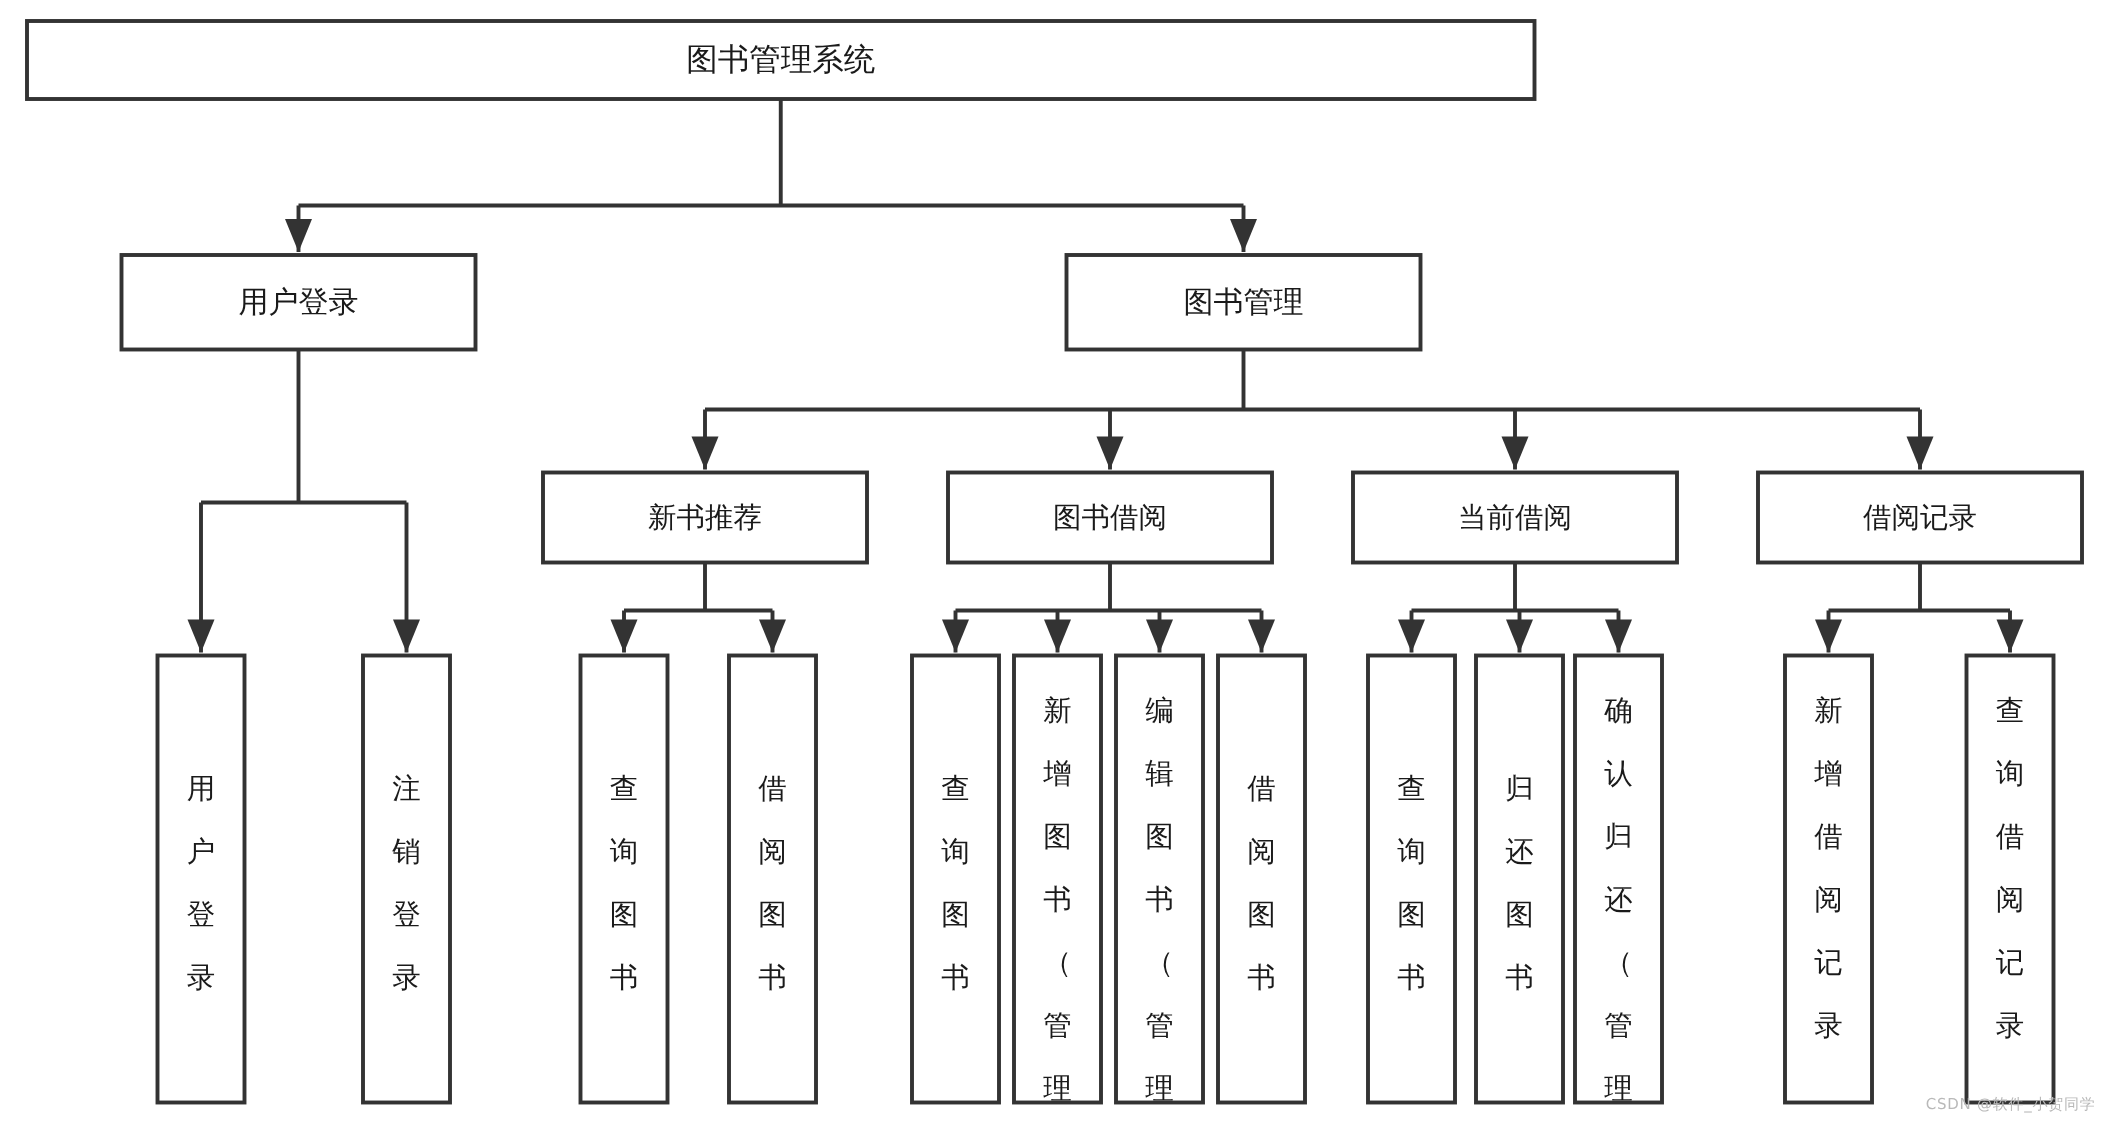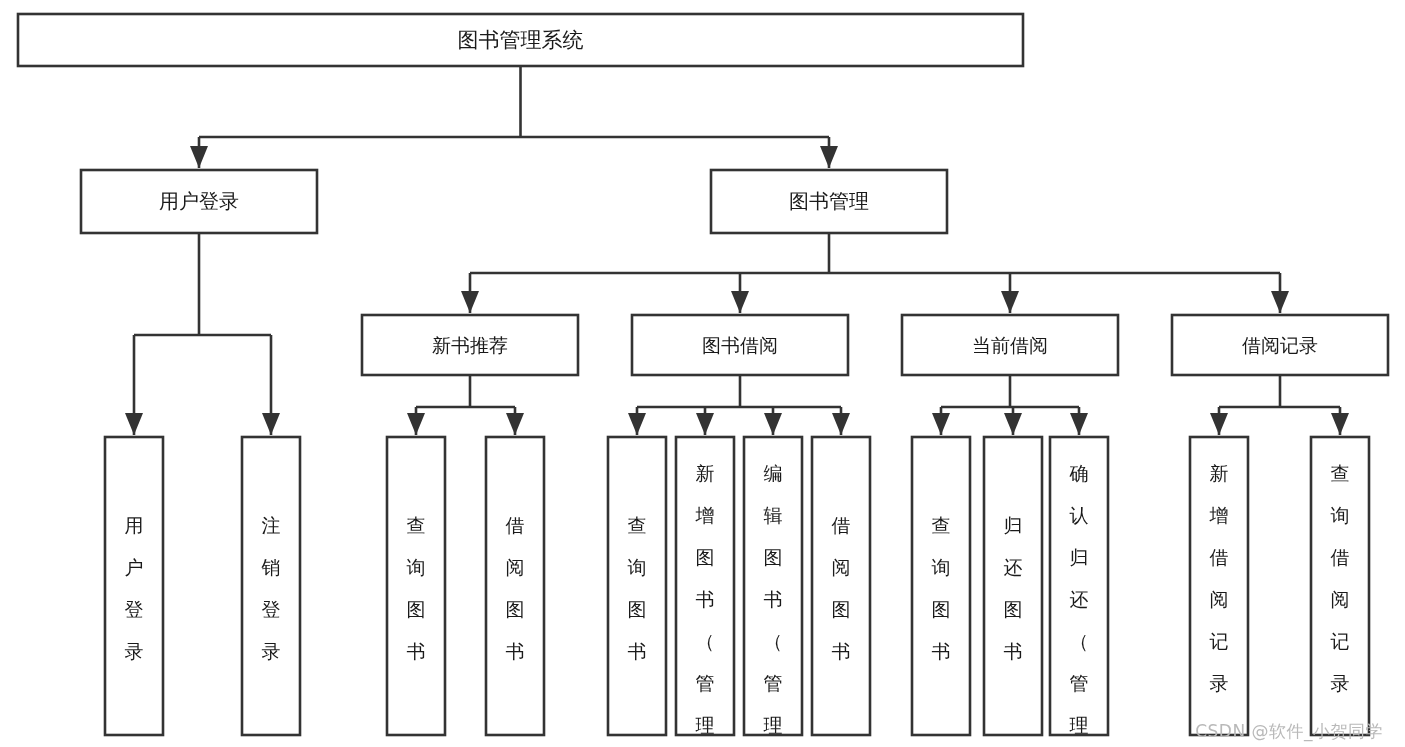--- a/index.html
+++ b/index.html
@@ -50,24 +50,24 @@
     stroke: #333333;
     stroke-width: 2.6;
     fill: none;
   }
   .arrow-head {
     fill: #333333;
     stroke: none;
   }
   .watermark {
     position: absolute;
-    right: 22px;
+    right: 8px;
     bottom: 4px;
     font-family: "DejaVu Sans", "Liberation Sans", sans-serif;
-    font-size: 17px;
+    font-size: 10px;
     color: #b9b9b9;
     white-space: nowrap;
     letter-spacing: 0.5px;
   }
 </style>
 </head>
 <body>
 
 <div id="diagram-root">
   <svg class="diagram-canvas" viewBox="0 0 1405 747">

